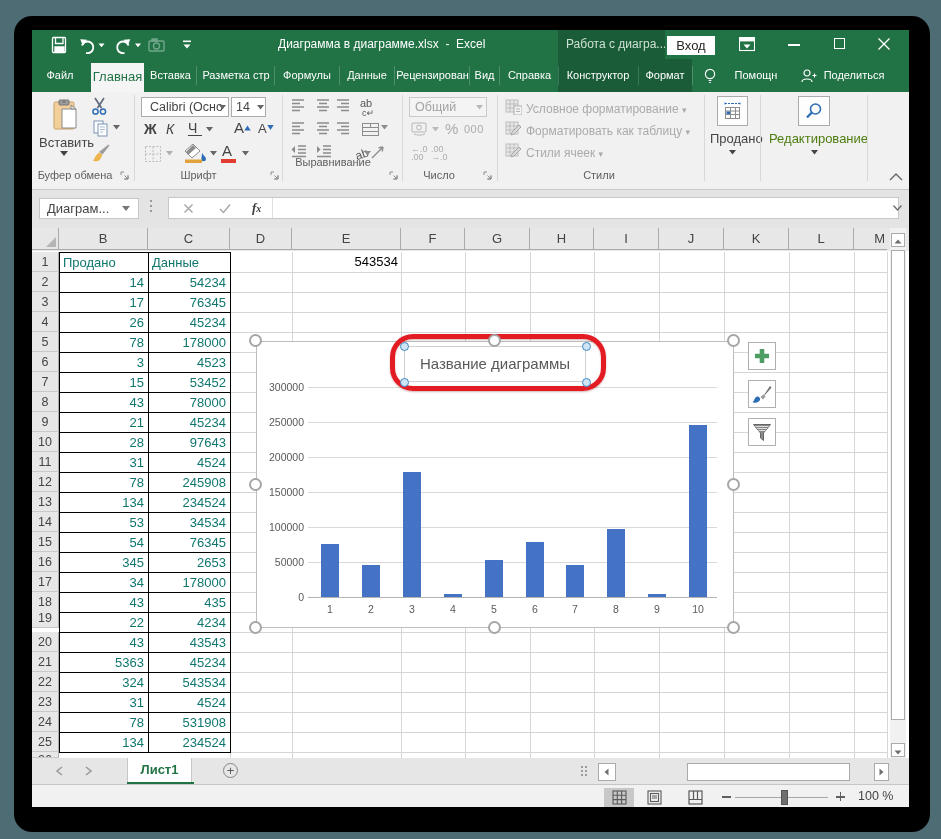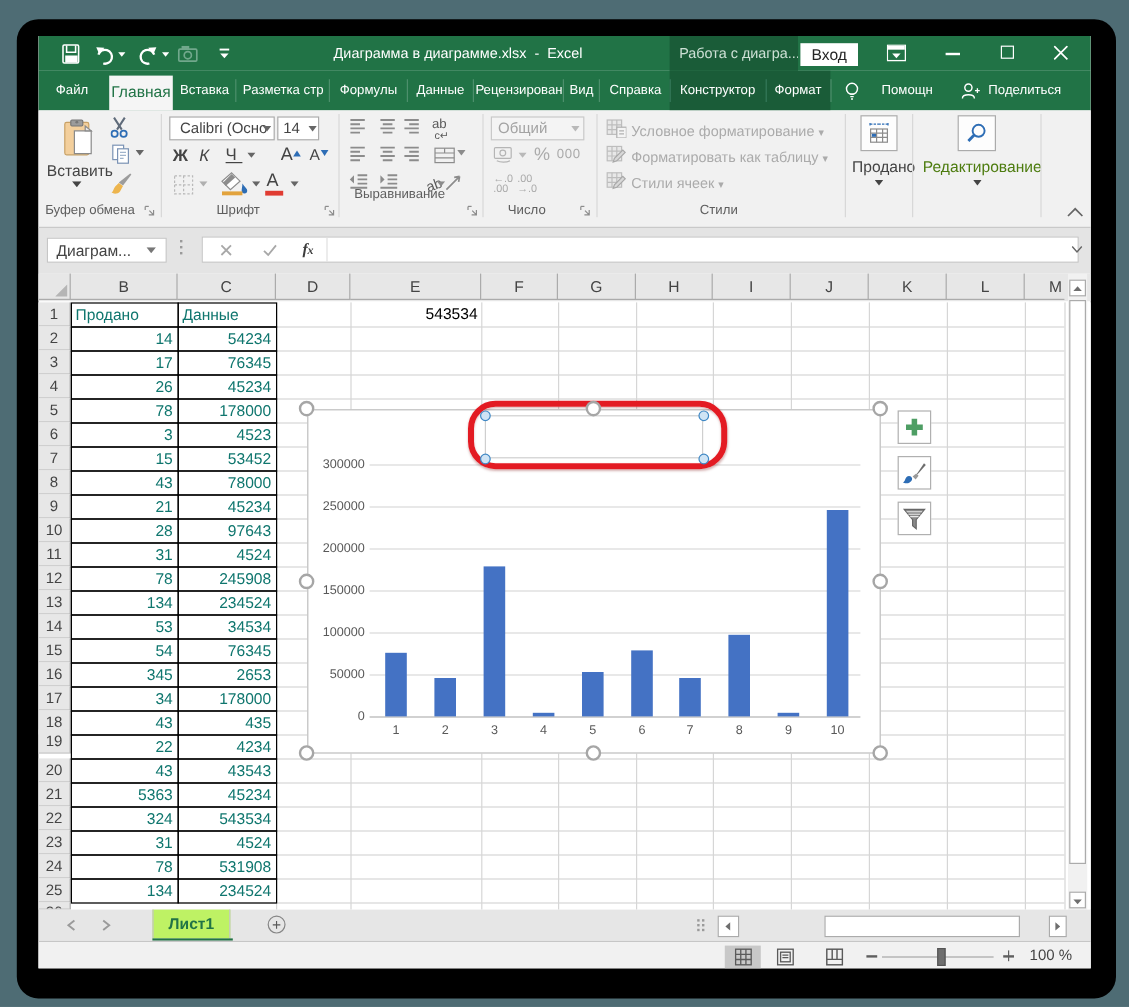--- a/index.html
+++ b/index.html
@@ -502,20 +502,21 @@
     <div class="cxl" style="left:187px;">4</div>
     <div class="cxl" style="left:228px;">5</div>
     <div class="cxl" style="left:269px;">6</div>
     <div class="cxl" style="left:309px;">7</div>
     <div class="cxl" style="left:350px;">8</div>
     <div class="cxl" style="left:391px;">9</div>
     <div class="cxl" style="left:432px;">10</div>
 
     <div class="abs" style="left:134px;top:-7px;width:216px;height:57px;box-sizing:border-box;border:5px solid #e31b23;border-radius:23px;box-shadow:0 1px 2px rgba(120,0,0,0.3), inset 0 1px 2px rgba(120,0,0,0.3);"></div>
     <div class="abs" style="left:148px;top:5px;width:182px;height:36px;background:#fff;border:1px solid #cfcfcf;"></div>
+    <div class="abs" style="left:148px;top:5px;width:182px;height:36px;line-height:36px;text-align:center;font-size:15px;color:#595959;">Название диаграммы</div>
     <div class="bh" style="left:144px;top:1px;"></div>
     <div class="bh" style="left:326px;top:1px;"></div>
     <div class="bh" style="left:144px;top:37px;"></div>
     <div class="bh" style="left:326px;top:37px;"></div>
 
     <div class="ch" style="left:-7px;top:-7px;"></div>
     <div class="ch" style="left:232px;top:-7px;"></div>
     <div class="ch" style="left:471px;top:-7px;"></div>
     <div class="ch" style="left:-7px;top:137px;"></div>
     <div class="ch" style="left:471px;top:137px;"></div>
@@ -545,21 +546,21 @@
   <div class="abs" style="left:859px;top:713px;width:14px;height:14px;background:#fff;border:1px solid #ababab;"><svg width="12" height="12" viewBox="0 0 12 12">
         <path d="M6 8.5 l3.5 -4 h-7 z" fill="#6e6e6e"></path>
       </svg></div>
   <div id="tabbar">
     <svg class="abs" style="left:23px;top:8px" width="10" height="10" viewBox="0 0 10 10">
         <path d="M7 1 L2 5 L7 9" stroke="#9a9a9a" stroke-width="1.6" fill="none"></path>
       </svg>
     <svg class="abs" style="left:51px;top:8px" width="10" height="10" viewBox="0 0 10 10">
         <path d="M3 1 L8 5 L3 9" stroke="#9a9a9a" stroke-width="1.6" fill="none"></path>
       </svg>
-    <div class="abs" style="left:95px;top:0;width:65px;height:24px;background:#bef264;border-left:1px solid #c6c6c6;border-right:1px solid #c6c6c6;text-align:center;line-height:24px;font-size:13px;font-weight:bold;color:#217346;">Лист1</div>
+    <div class="abs" style="left:95px;top:0;width:65px;height:24px;background:#ffffff;border-left:1px solid #c6c6c6;border-right:1px solid #c6c6c6;text-align:center;line-height:24px;font-size:13px;font-weight:bold;color:#217346;">Лист1</div>
     <div class="abs" style="left:95px;top:24px;width:67px;height:2px;background:#217346;"></div>
     <div class="abs" style="left:191px;top:5px;width:15px;height:15px;border:1px solid #868686;border-radius:50%;color:#595959;font-size:13px;text-align:center;line-height:14px;">+</div>
     <div class="abs" style="left:549px;top:8px;width:2px;height:2px;background:#9a9a9a;box-shadow:0 4px #9a9a9a, 0 8px #9a9a9a, 4px 0 #9a9a9a, 4px 4px #9a9a9a, 4px 8px #9a9a9a;"></div>
     <div class="abs" style="left:566px;top:5px;width:18px;height:18px;background:#fff;border:1px solid #ababab;"><svg width="16" height="16" viewBox="0 0 16 16">
           <path d="M9.5 4.5 L5.5 8 L9.5 11.5 z" fill="#6e6e6e"></path>
         </svg></div>
     <div class="abs" style="left:655px;top:5px;width:163px;height:18px;background:#fff;border:1px solid #ababab;"></div>
     <div class="abs" style="left:842px;top:5px;width:15px;height:18px;background:#fff;border:1px solid #ababab;"><svg width="13" height="16" viewBox="0 0 13 16">
           <path d="M4.5 4.5 L8.5 8 L4.5 11.5 z" fill="#6e6e6e"></path>
         </svg></div>

